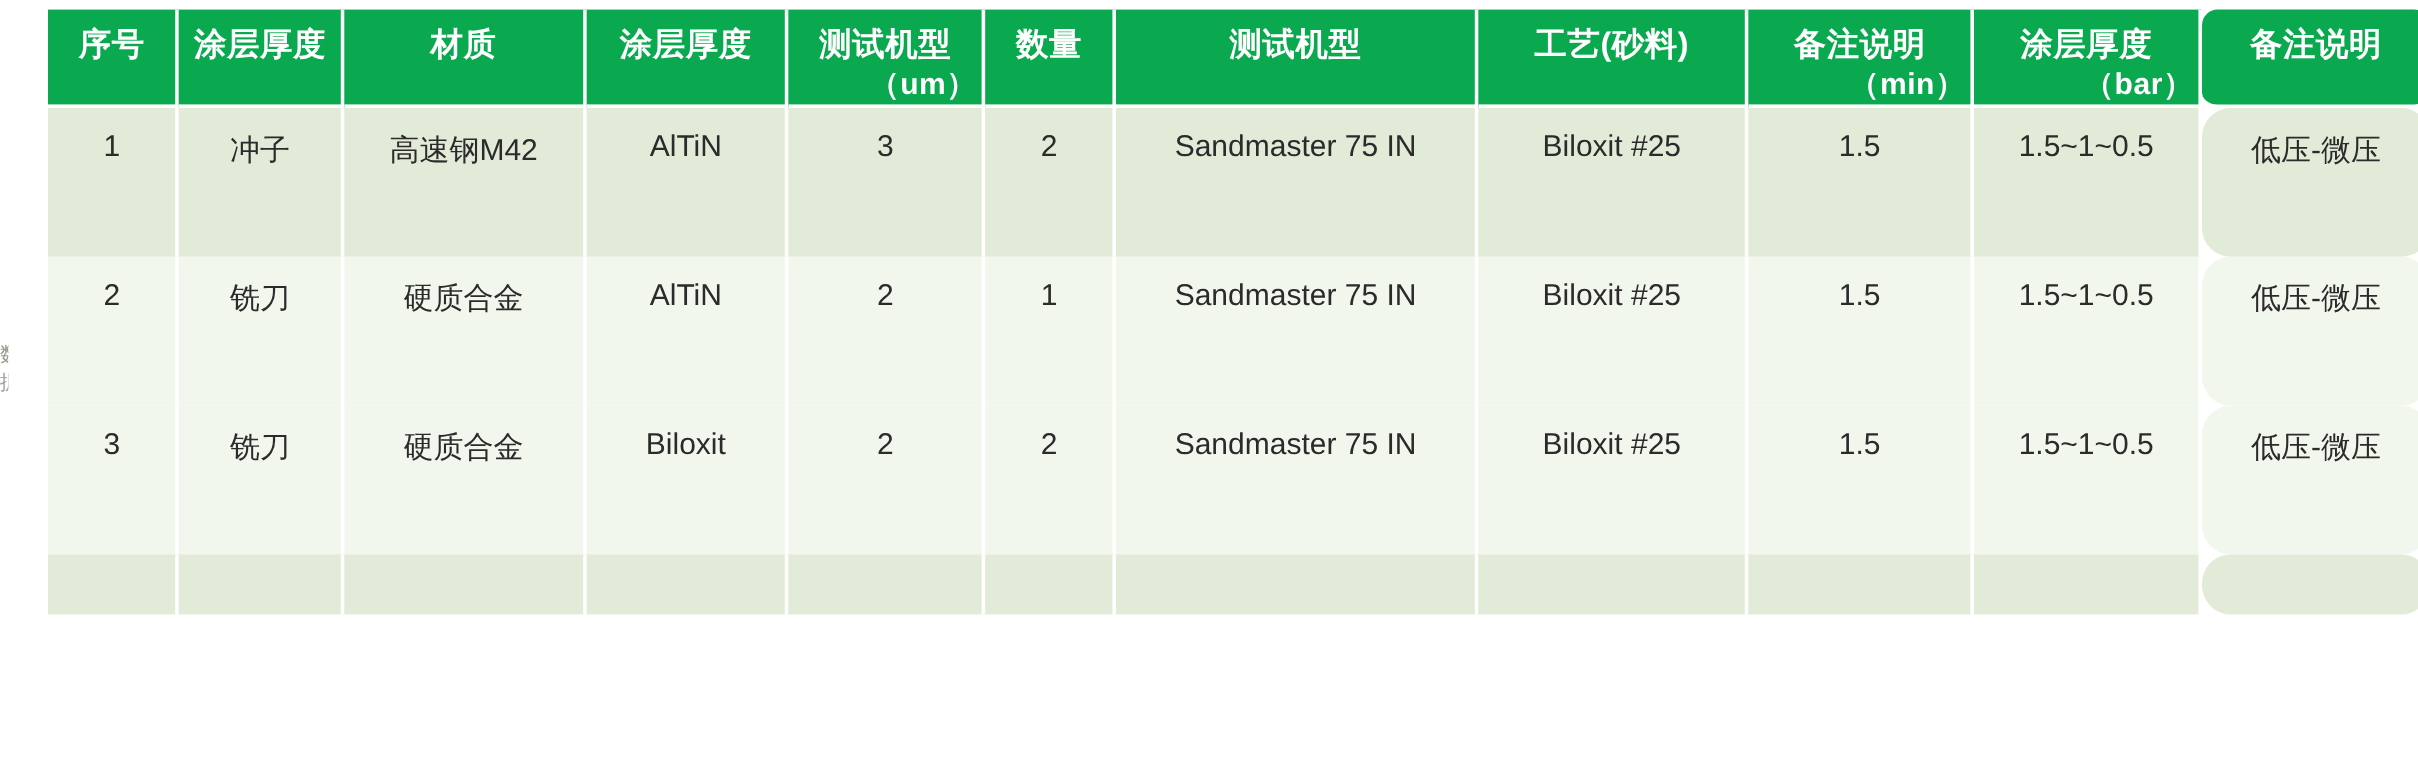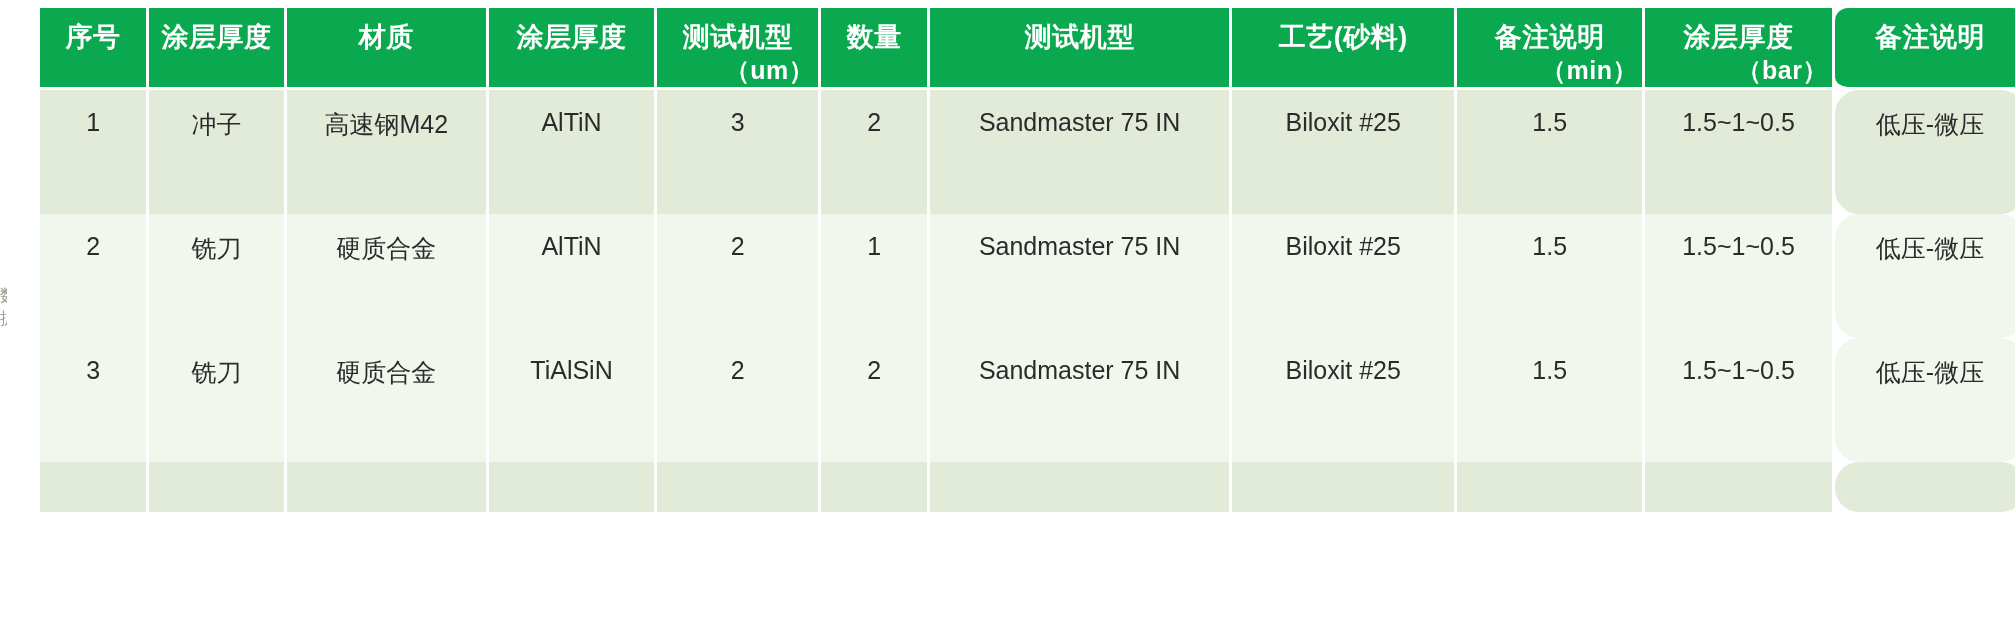--- a/index.html
+++ b/index.html
@@ -187,21 +187,21 @@
         <td>Biloxit #25</td>
         <td>1.5</td>
         <td>1.5~1~0.5</td>
         <td>低压-微压</td>
       </tr>
 
       <tr class="row-shade-b">
         <td>3</td>
         <td>铣刀</td>
         <td>硬质合金</td>
-        <td>TiAlSiN</td>
+        <td>Biloxit</td>
         <td>2</td>
         <td>2</td>
         <td>Sandmaster 75 IN</td>
         <td>Biloxit #25</td>
         <td>1.5</td>
         <td>1.5~1~0.5</td>
         <td>低压-微压</td>
       </tr>
 
       <tr class="filler">

